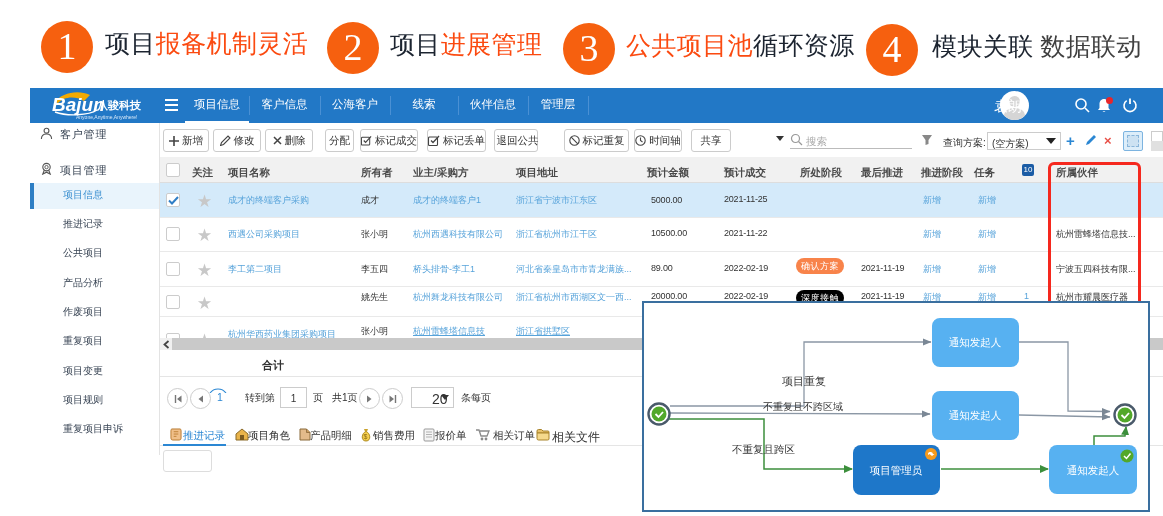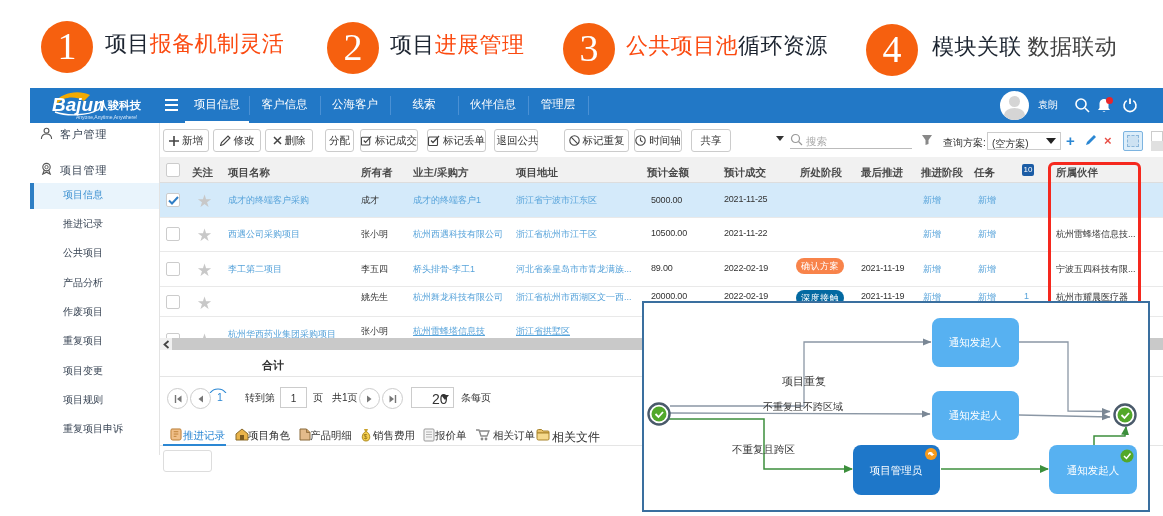--- a/index.html
+++ b/index.html
@@ -2,21 +2,21 @@
 <html lang="zh"><head>
 <meta charset="utf-8">
 <style>
 *{margin:0;padding:0;box-sizing:border-box}
 html,body{width:1163px;height:516px;background:#fff;overflow:hidden}
 body{font-family:"Liberation Sans",sans-serif;position:relative}
 .abs{position:absolute}
 .ser{font-family:"Liberation Serif",serif}
 
 .bcirc{width:52px;height:52px;border-radius:50%;background:#f6600f;color:#fff;text-align:center;line-height:50px;font-size:38px}
-.btxt{font-size:22px;color:#1c2430;letter-spacing:0.4px;white-space:nowrap;line-height:26px}
+.btxt{font-size:25px;color:#1c2430;letter-spacing:0.4px;white-space:nowrap;line-height:26px}
 .red1{color:#fb4a10}
 .red2{color:#404040}
 
 #hdr{left:30px;top:88px;width:1133px;height:35px;background:#2278c6}
 .htab{position:absolute;top:0;height:33px;line-height:33px;color:#fff;font-size:11.5px;text-align:center}
 .hsep{position:absolute;top:8px;width:1px;height:19px;background:#4a90d4}
 
 #side{left:30px;top:123px;width:130px;height:332px;background:#fff;border-right:1px solid #e3e3e3}
 .sitem{position:absolute;font-size:11px;letter-spacing:0.8px;color:#374353;white-space:nowrap}
 .ssub{position:absolute;left:64px;font-size:10px;color:#374353;white-space:nowrap}
@@ -75,21 +75,21 @@
   <div class="hsep" style="left:428px"></div>
   <div class="htab" style="left:428px;width:70px">伙伴信息</div>
   <div class="hsep" style="left:498px"></div>
   <div class="htab" style="left:498px;width:60px">管理层</div>
   <div class="hsep" style="left:558px"></div>
 
   <div class="abs" style="left:970px;top:3px;width:29px;height:29px;border-radius:50%;background:#fff;overflow:hidden">
     <div class="abs" style="left:9px;top:5px;width:11px;height:11px;border-radius:50%;background:#d5d5d5"></div>
     <div class="abs" style="left:4px;top:17px;width:21px;height:14px;border-radius:50% 50% 0 0;background:#d5d5d5"></div>
   </div>
-  <div class="abs" style="left:1008px;top:10px;color:#fff;font-size:10px">袁朗</div>
+  <div class="abs" style="left:964px;top:10px;color:#fff;font-size:14px">袁朗</div>
   <svg class="abs" style="left:1044px;top:9px" width="16" height="16" viewBox="0 0 16 16">
       <circle cx="7" cy="7" r="5" stroke="#fff" stroke-width="1.6" fill="none"></circle>
       <line x1="11" y1="11" x2="15" y2="15" stroke="#fff" stroke-width="1.6"></line>
     </svg>
   <svg class="abs" style="left:1066px;top:9px" width="18" height="17" viewBox="0 0 18 17">
       <path d="M8 2 C5 2 3.5 4.5 3.5 7 L3.5 11 L2 13 L14 13 L12.5 11 L12.5 7 C12.5 4.5 11 2 8 2 Z" fill="#fff"></path>
       <path d="M6.5 14 A1.8 1.8 0 0 0 9.5 14 Z" fill="#fff"></path>
       <circle cx="13.5" cy="3.5" r="3.5" fill="#e8252a"></circle>
     </svg>
   <svg class="abs" style="left:1092px;top:9px" width="16" height="16" viewBox="0 0 16 16">
@@ -236,21 +236,21 @@
 <div class="cell" style="left:1056px;top:263px">宁波五四科技有限...</div>
 
 <div class="row" style="top:288px;height:29px"></div>
 <div class="cb" style="left:166px;top:295px"></div>
 <div class="star" style="left:197px;top:294px">★</div>
 <div class="cell" style="left:361px;top:291px">姚先生</div>
 <div class="cell lnk" style="left:413px;top:291px">杭州舞龙科技有限公司</div>
 <div class="cell lnk" style="left:516px;top:291px">浙江省杭州市西湖区文一西...</div>
 <div class="cell num" style="left:651px;top:291px">20000.00</div>
 <div class="cell num" style="left:724px;top:291px">2022-02-19</div>
-<div class="pill" style="left:796px;top:290px;background:#0369a1">深度接触</div>
+<div class="pill" style="left:796px;top:290px;background:#000000">深度接触</div>
 <div class="cell num" style="left:861px;top:291px">2021-11-19</div>
 <div class="xin" style="left:923px;top:291px">新增</div>
 <div class="xin" style="left:978px;top:291px">新增</div>
 <div class="xin" style="left:1024px;top:291px">1</div>
 <div class="cell" style="left:1056px;top:291px">杭州市耀晨医疗器</div>
 
 <div class="row" style="top:317px;height:21px;border-bottom:none"></div>
 <div class="cb" style="left:166px;top:333px"></div>
 <div class="star" style="left:197px;top:331px">★</div>
 <div class="cell lnk" style="left:228px;top:328px;">杭州华西药业集团采购项目</div>

